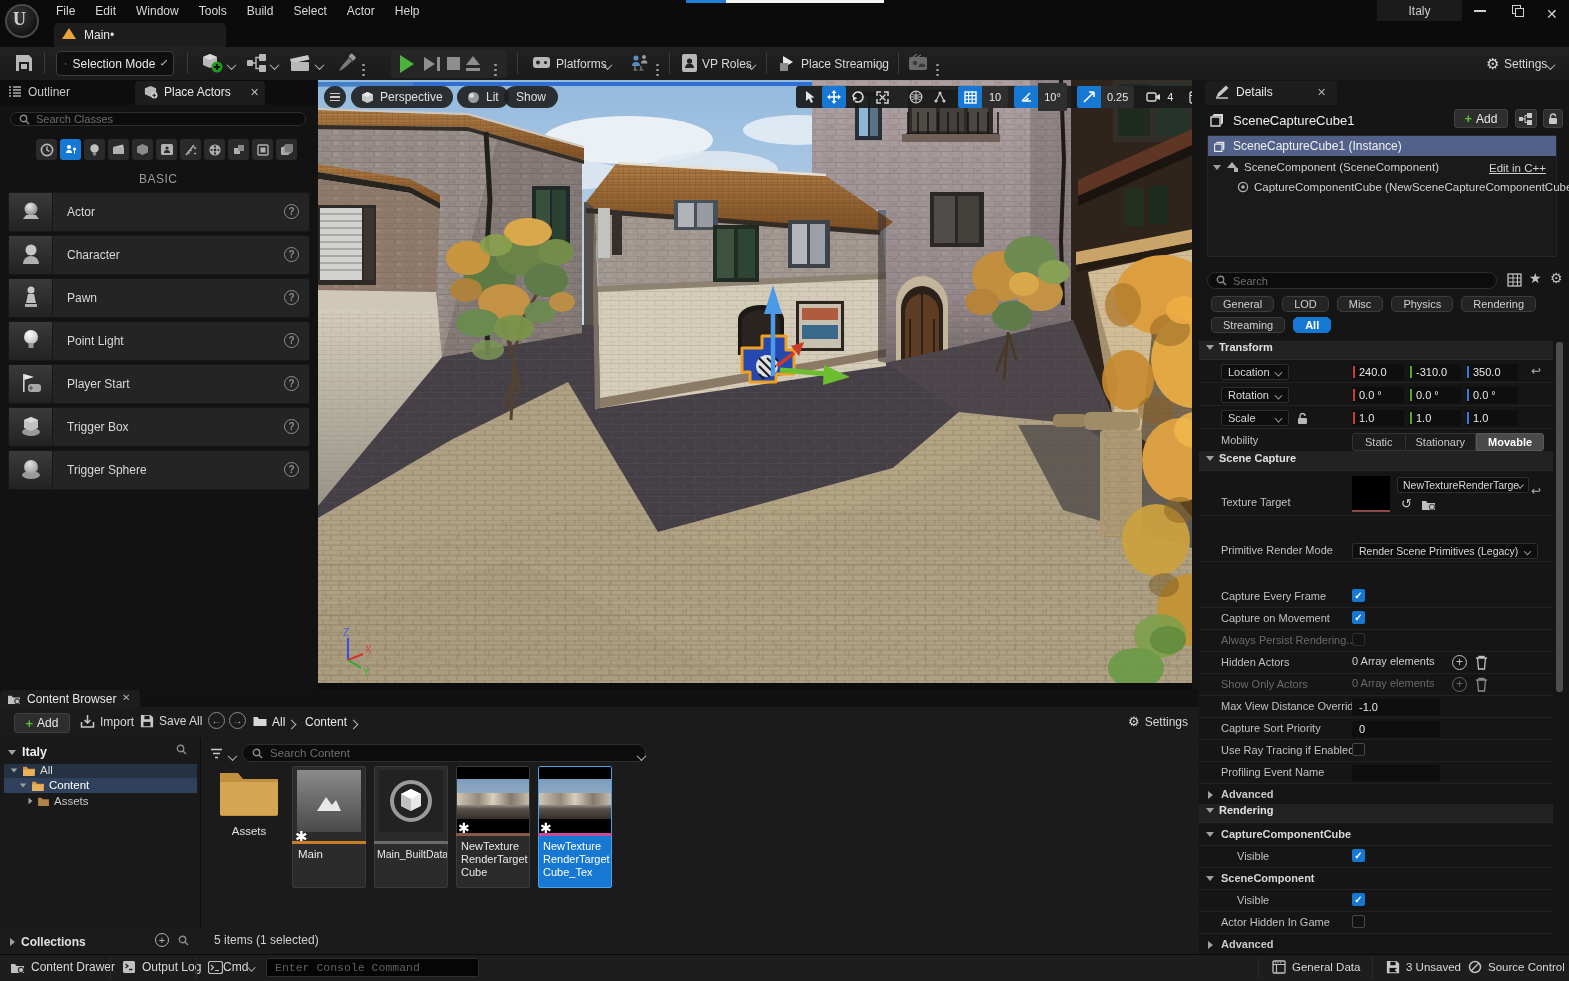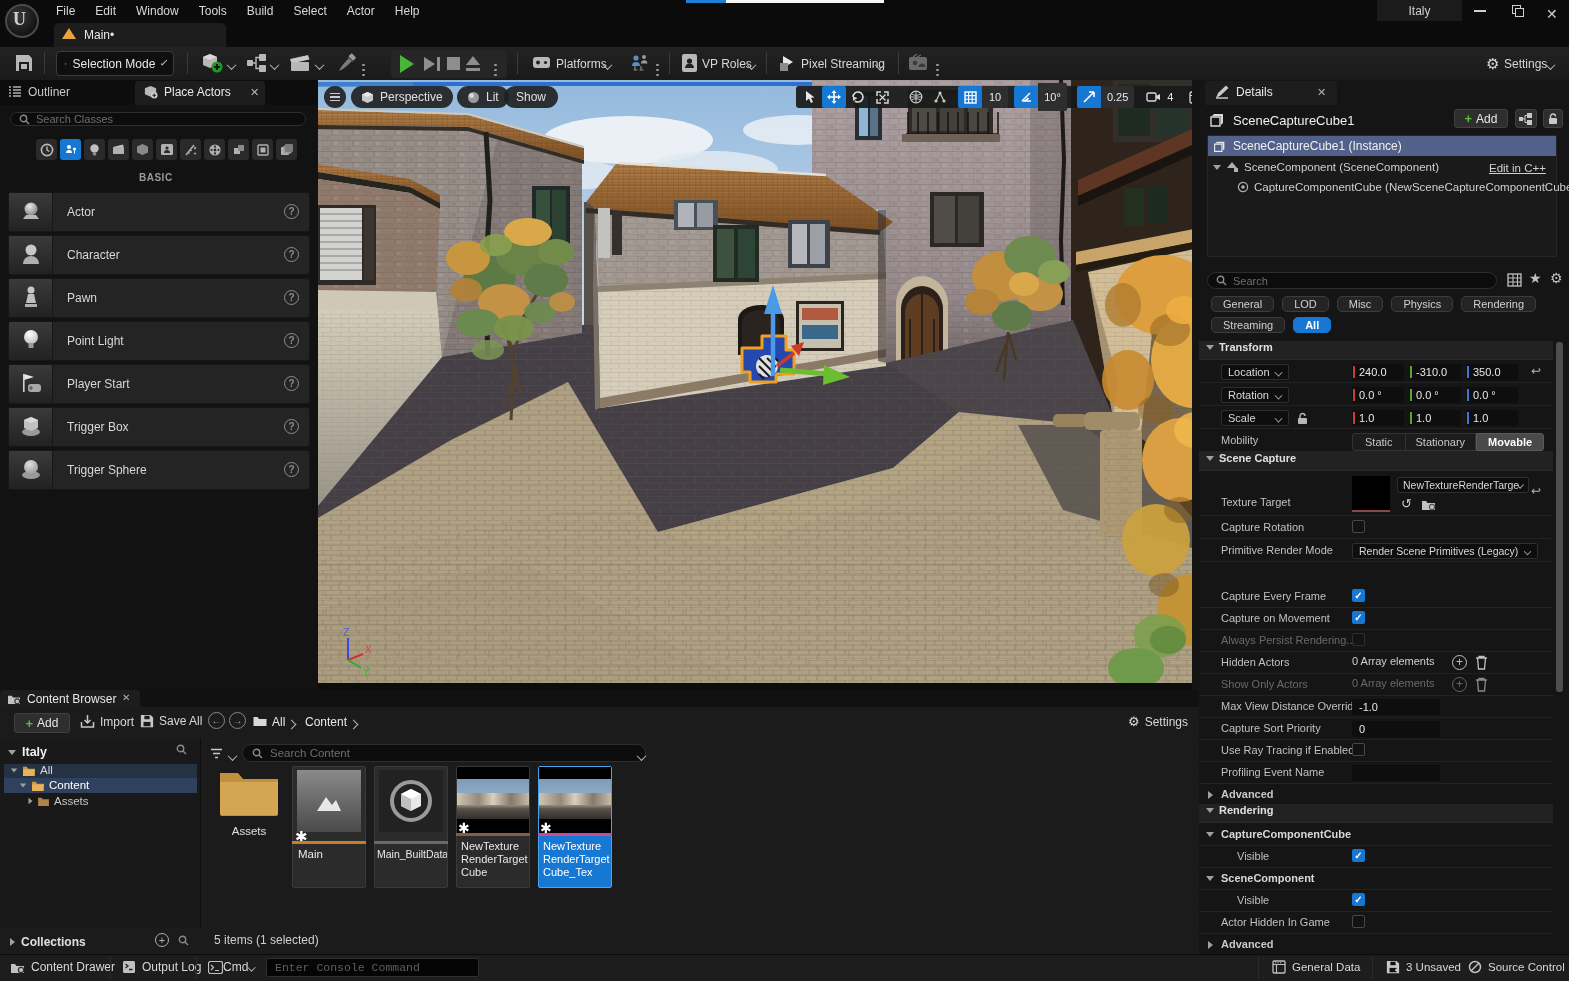--- a/index.html
+++ b/index.html
@@ -145,21 +145,21 @@
 <div class="abs" style="left:702px;top:57px;color:#d8d8d8;">VP Roles</div>
 <div class="abs" style="left:748px;top:59px;"><span class="chev"></span></div>
 <div class="abs" style="left:766px;top:52px;">
     <div class="sep"></div>
   </div>
 
 <svg class="abs" style="left:778px;top:53px;" width="20" height="20" viewBox="0 0 20 20">
     <path d="M5 3 L15 9 L5 15 Z" fill="#e8e8e8"></path>
     <rect x="2" y="10" width="8" height="8" fill="#8a8a8a"></rect>
   </svg>
-<div class="abs" style="left:801px;top:57px;color:#d8d8d8;">Pixel Streaming</div>
+<div class="abs" style="left:801px;top:57px;color:#d8d8d8;">Place Streaming</div>
 <div class="abs" style="left:876px;top:59px;"><span class="chev"></span></div>
 <div class="abs" style="left:898px;top:52px;">
     <div class="sep"></div>
   </div>
 <svg class="abs" style="left:908px;top:54px;" width="20" height="17" viewBox="0 0 20 17">
     <rect x="1" y="3" width="18" height="13" rx="2" fill="#6a6a6a"></rect>
     <circle cx="7" cy="9" r="2.2" fill="#3a3a3a"></circle>
     <path d="M10.5 13 a3.5 3.5 0 0 1 7 0 Z" fill="#3a3a3a"></path>
     <path d="M5 3 L9 0 M9 3 L13 1" stroke="#6a6a6a" stroke-width="1.3"></path>
   </svg>
@@ -270,21 +270,21 @@
       </svg>
     </div>
 <div style="width:21px;height:21px;background:#2a2a2a;border-radius:3px;display:flex;align-items:center;justify-content:center;">
       <svg width="14" height="14" viewBox="0 0 14 14">
         <rect x="1" y="4" width="8" height="8" rx="1" fill="#b0b0b0"></rect>
         <rect x="3.5" y="2.5" width="8" height="8" rx="1" fill="#9a9a9a"></rect>
         <rect x="5" y="1" width="8" height="8" rx="1" fill="#7a7a7a"></rect>
       </svg>
     </div>
 </div>
-<div class="abs" style="left:139px;top:172px;color:#9a9a9a;font-size:10px;font-weight:bold;letter-spacing:0.5px;">BASIC</div>
+<div class="abs" style="left:139px;top:172px;color:#9a9a9a;font-size:12px;font-weight:normal;letter-spacing:0.5px;">BASIC</div>
 
 <style>
 .pitem{position:absolute;left:8px;width:302px;height:40px;background:#242424;border:1px solid #171717;border-radius:3px;}
 .pic{position:absolute;left:0;top:0;width:44px;height:38px;background:linear-gradient(#3a3a3a,#222);border-right:1px solid #171717;display:flex;align-items:center;justify-content:center;}
 .plabel{position:absolute;left:58px;top:12px;color:#d8d8d8;font-size:12px;}
 .pq{position:absolute;right:10px;top:11px;}
 </style>
 <div class="pitem" style="top:192px;">
     <div class="pic">
       <svg width="26" height="26" viewBox="0 0 26 26">
@@ -873,26 +873,20 @@
         <span style="color:#d8d8d8;font-size:10.5px;">NewTextureRenderTarge</span>
         <span class="chev" style="transform:rotate(45deg) scale(0.8);"></span>
       </div>
 <div class="abs" style="left:202px;top:24px;color:#c8c8c8;font-size:13px;">↺</div>
 <svg class="abs" style="left:222px;top:26px;" width="15" height="13" viewBox="0 0 15 13">
         <path d="M1 3 h4 l1.5 2 H14 v7 H1 Z" fill="#c0c0c0"></path>
         <circle cx="11" cy="9" r="2.6" fill="none" stroke="#555" stroke-width="1.2"></circle>
       </svg>
 <span style="position:absolute;right:12px;top:12px;color:#b0b0b0;">↩</span>
     </div>
-<div class="drow" style="top:437px;">
-      <div class="dlab">Capture Rotation</div>
-      <div class="dval">
-        <div class="cb"></div>
-      </div>
-    </div>
 <div class="drow" style="top:460px;">
       <div class="dlab">Primitive Render Mode</div>
       <div class="dval"><span class="ddrop">Render Scene Primitives (Legacy) &nbsp;<span class="chev" style="transform:rotate(45deg) scale(0.75);"></span></span></div>
     </div>
 <div class="drow" style="top:506px;">
       <div class="dlab">Capture Every Frame</div>
       <div class="dval">
         <div class="cbon">✓</div>
       </div>
     </div>

